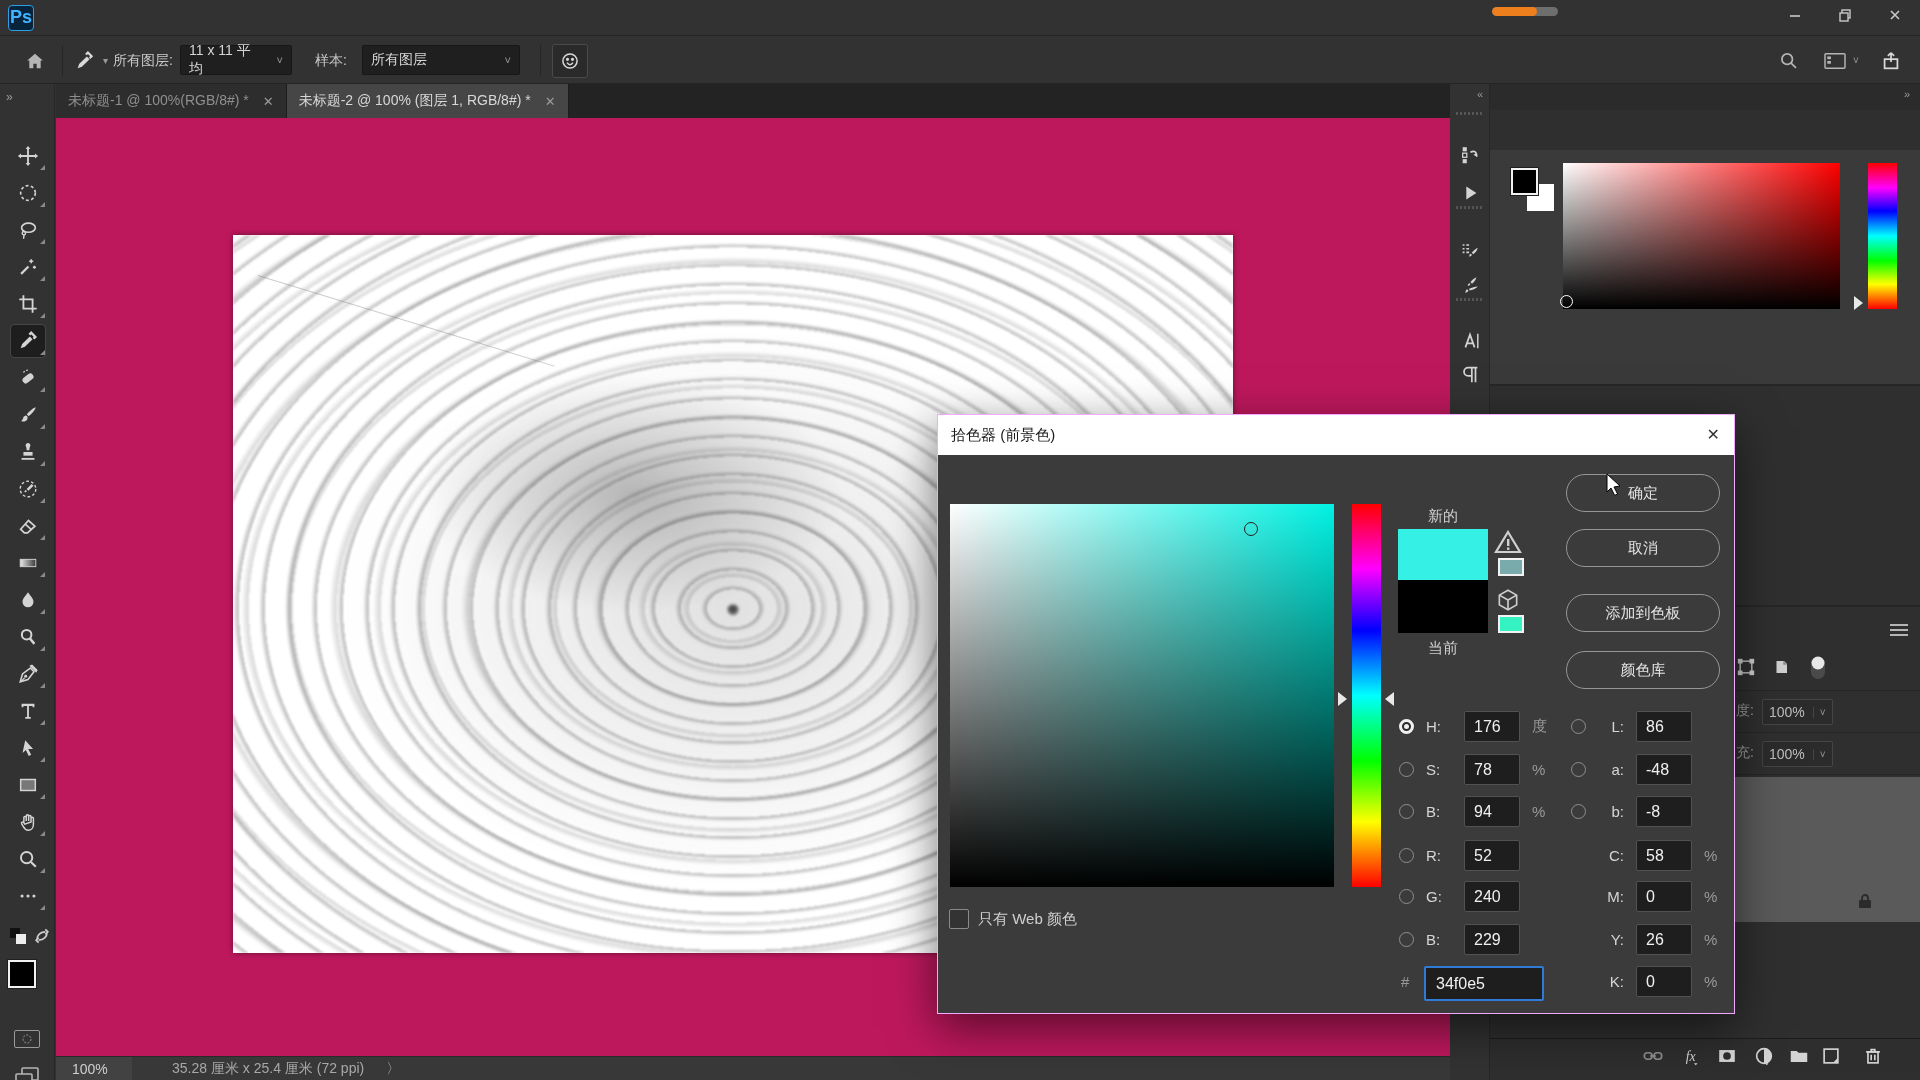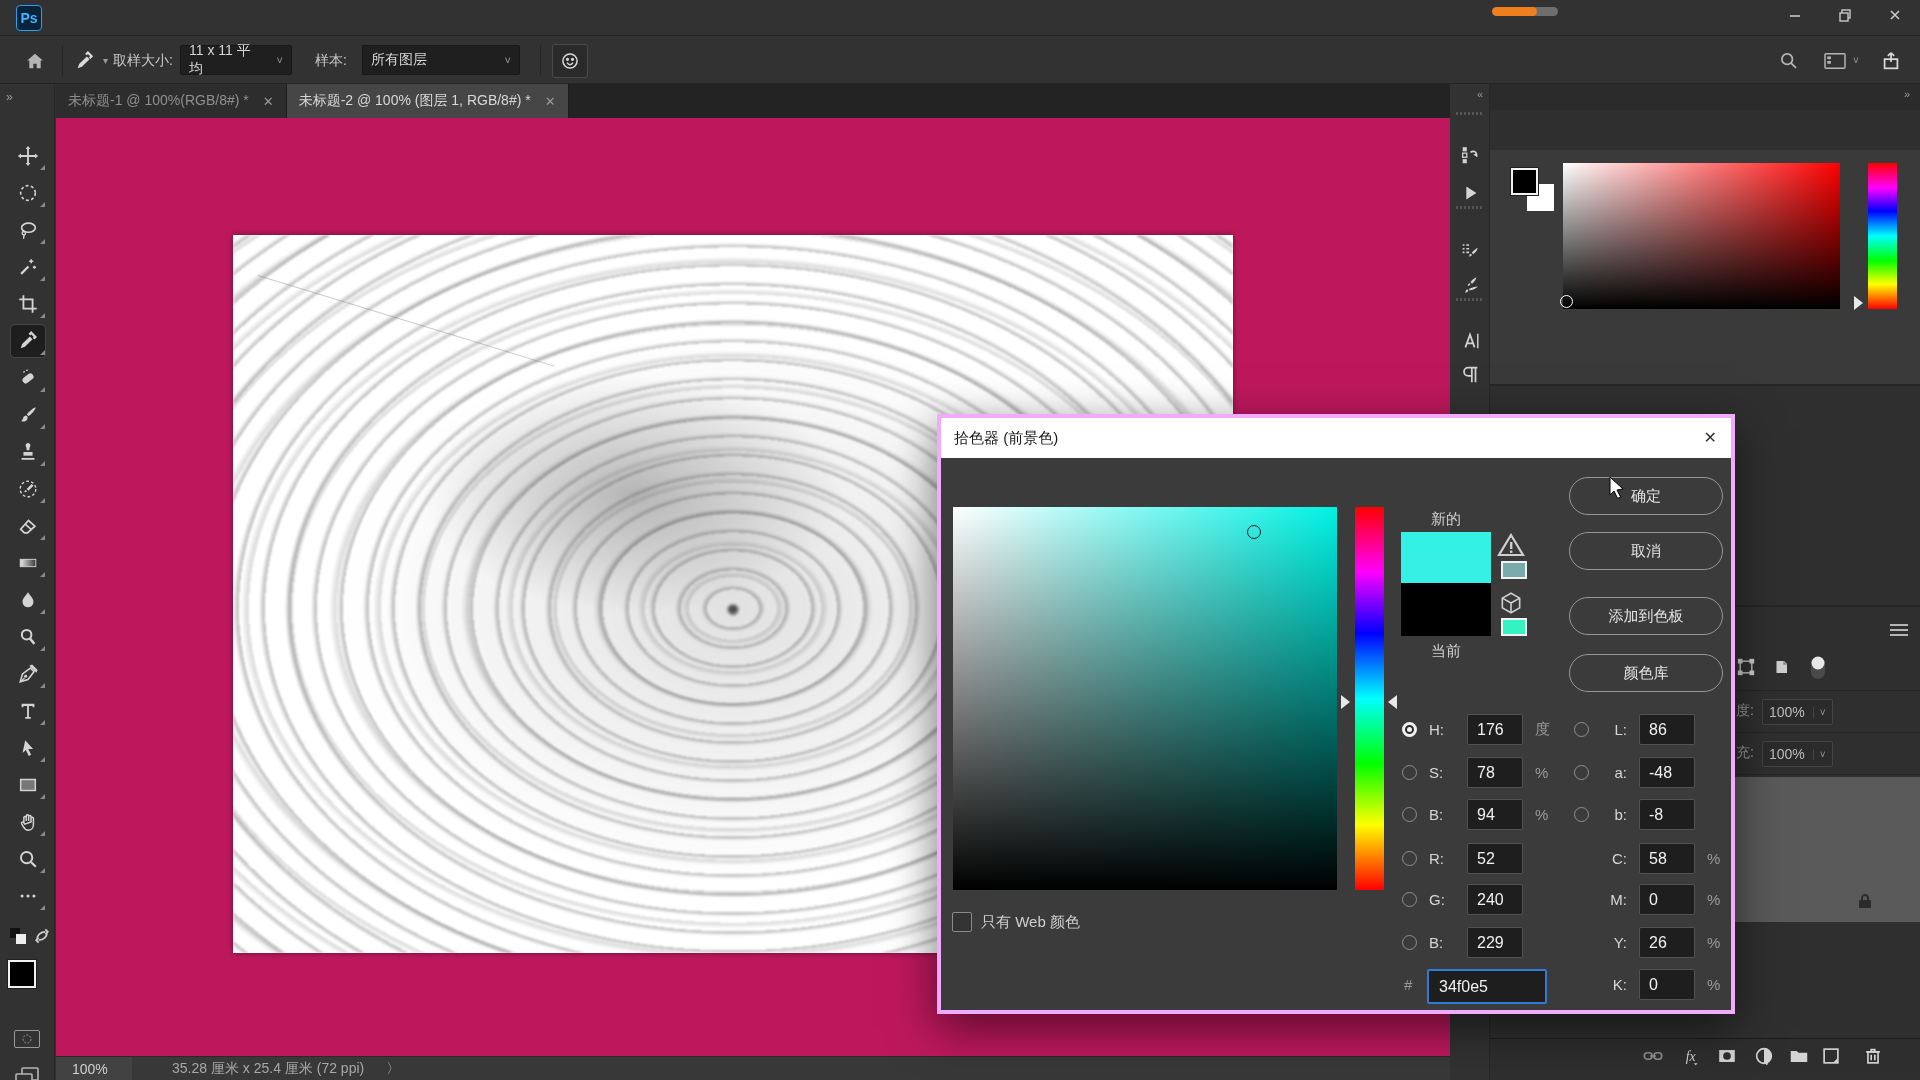--- a/index.html
+++ b/index.html
@@ -3,22 +3,22 @@
 <meta charset="utf-8">
 <style>
   * { margin:0; padding:0; box-sizing:border-box; }
   html,body { width:1920px; height:1080px; overflow:hidden; background:#323232;
     font-family:"Liberation Sans", sans-serif; color:#d6d6d6; }
   #app { position:relative; width:1920px; height:1080px; }
 
   
   .titlebar { position:absolute; left:0; top:0; width:1920px; height:36px; background:#323232;
     border-bottom:1px solid #262626; display:flex; align-items:center; }
-  .ps-logo { width:26px; height:26px; margin-left:16px; border:1px solid #2e9fe6; border-radius:4px;
-    background:#07243c; color:#41b4ff; font-size:14px; font-weight:bold; display:flex; align-items:center; justify-content:center; }
+  .ps-logo { width:26px; height:26px; margin-left:8px; border:1px solid #2e9fe6; border-radius:4px;
+    background:#07243c; color:#41b4ff; font-size:18px; font-weight:bold; display:flex; align-items:center; justify-content:center; }
   .menubar { display:flex; margin-left:18px; height:100%; align-items:center; }
   .menu-item { padding:0 15px; font-size:15px; color:#dadada; line-height:36px; cursor:default; }
   .sync-pill { position:absolute; left:1492px; top:7px; width:66px; height:9px; border-radius:5px; background:#6e6e6e; overflow:hidden; }
   .sync-fill { height:100%; width:68%; background:#ee7f1d; border-radius:5px; }
   .win-controls { position:absolute; right:0; top:0; height:30px; display:flex; }
   .win-btn { width:50px; height:30px; display:flex; align-items:center; justify-content:center; }
   .win-btn svg { stroke:#c9c9c9; }
 
   
   .optionsbar { position:absolute; left:0; top:37px; width:1920px; height:47px; background:#323232;
@@ -98,21 +98,21 @@
   .lrow { position:absolute; left:0; width:100%; border-bottom:1px solid #262626; }
   .ldd { background:#2b2b2b; border:1px solid #454545; border-radius:2px; height:26px; display:inline-flex; align-items:center;
     font-size:14px; color:#bdbdbd; padding:0 6px; }
   .ldd .chev { border-left:1px solid #454545; margin-left:8px; padding-left:6px; color:#9a9a9a; font-size:10px; }
   .sel-layer { position:absolute; left:0; width:100%; background:#5a5a5a; }
   .bottom-icons { position:absolute; left:0; top:954px; width:100%; height:34px; background:#2e2e2e; border-top:1px solid #1c1c1c; }
   .bi { position:absolute; top:6px; }
 
   
   .picker { position:absolute; left:937px; top:414px; width:798px; height:600px; background:#3b3b3b;
-    box-shadow:0 14px 44px rgba(0,0,0,.55); z-index:10; border:4px solid #f0abfc; }
+    box-shadow:0 14px 44px rgba(0,0,0,.55); z-index:10; border:1px solid #f0abfc; }
   .picker-title { position:absolute; left:0; top:0; width:100%; height:40px; background:#fff; color:#1a1a1a;
     font-size:15px; display:flex; align-items:center; padding-left:13px; }
   .picker-close { position:absolute; right:14px; top:10px; font-size:16px; color:#333; }
   .color-field { position:absolute; left:12px; top:89px; width:384px; height:383px;
     background:linear-gradient(to top, #000, rgba(0,0,0,0)), linear-gradient(to right, #fff, #00f2e3); }
   .cf-marker { position:absolute; left:306px; top:107px; width:14px; height:14px; border:1.5px solid #222; border-radius:50%; }
   .hue-bar { position:absolute; left:414px; top:89px; width:29px; height:383px;
     background:linear-gradient(to bottom,#f00 0%,#f0f 17%,#00f 33%,#0ff 50%,#0f0 67%,#ff0 83%,#f00 100%); }
   .pk-label { position:absolute; font-size:15px; color:#cfcfcf; }
   .pk-swatch { position:absolute; left:460px; width:90px; }
@@ -171,21 +171,21 @@
         </svg>
     </div>
     <div class="ob-sep" style="left:62px"></div>
     <div class="ob" style="left:74px">
       <svg width="22" height="22" viewBox="0 0 24 24">
           <path d="M4 20l1.6-4.6L14 7l3 3-8.4 8.4z" fill="#d9d9d9"></path>
           <path d="M13 5l2.2-2.2 4 4L17 9" fill="none" stroke="#d9d9d9" stroke-width="2.4"></path>
         </svg>
       <span style="color:#9a9a9a;font-size:10px;margin-left:7px">▾</span>
     </div>
-    <div class="ob ob-label" style="left:113px">取样大小:</div>
+    <div class="ob ob-label" style="left:113px">所有图层:</div>
     <div class="ob ob-select" style="left:180px; top:8px; width:112px">
       <span>11 x 11 平均</span>
       <span class="chev">˅</span>
     </div>
     <div class="ob ob-label" style="left:315px">样本:</div>
     <div class="ob ob-select" style="left:362px; top:8px; width:158px">
       <span>所有图层</span>
       <span class="chev">˅</span>
     </div>
     <div class="ob-sep" style="left:540px"></div>

